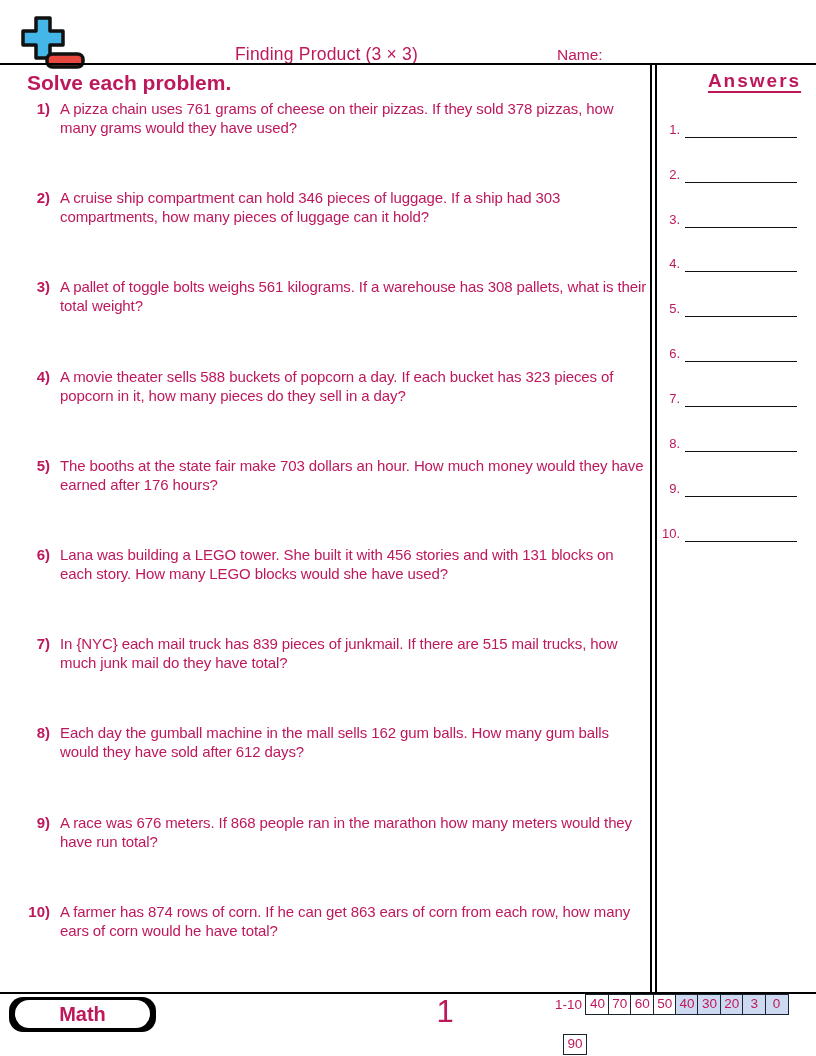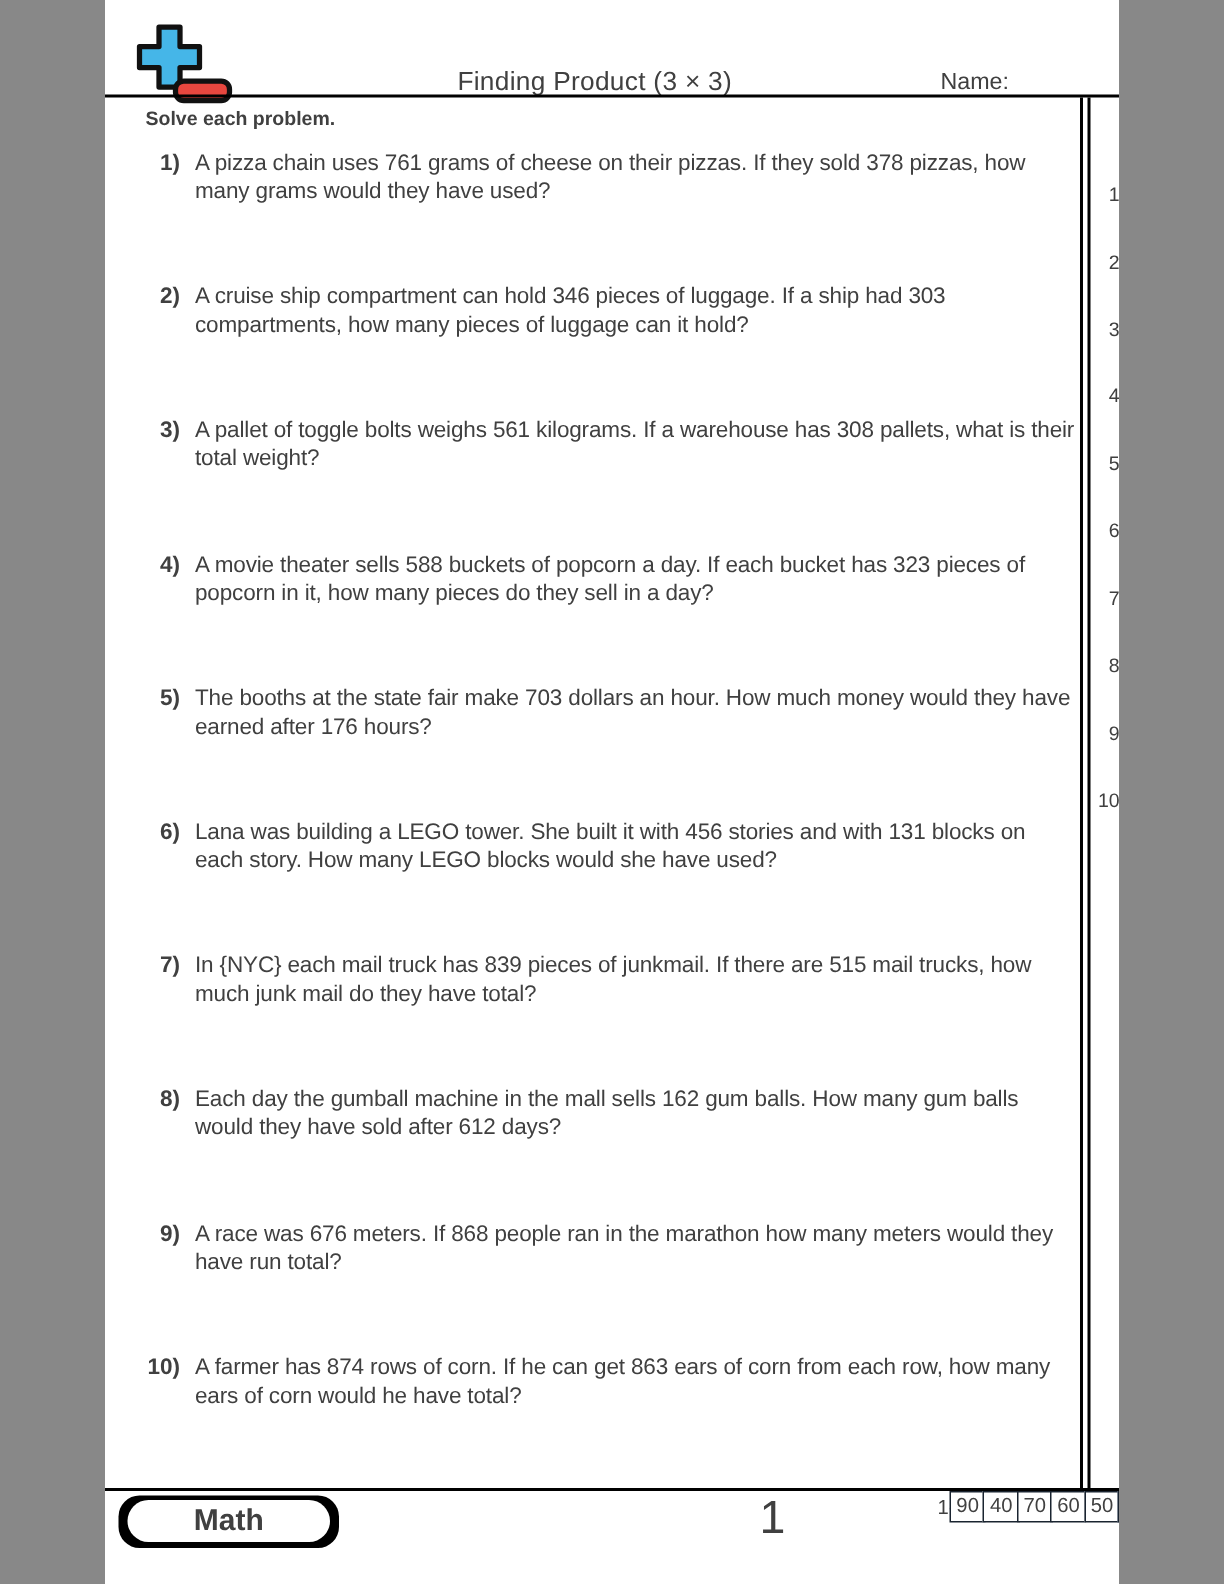--- a/index.html
+++ b/index.html
@@ -1,39 +1,39 @@
 <!DOCTYPE html>
 <html style="--logo-plus: #45b6e8; --logo-minus: #e8473f; --grade-blue: #ccd9f1;"><head>
 <meta charset="utf-8">
 <style>
   * { margin:0; padding:0; box-sizing:border-box; }
   html,body { background:#888; }
   .page {
     position:relative;
-    width:676px; height:1056px;
+    width:816px; height:1056px;
     margin:0 auto;
     background:#ffffff;
     font-family:"Liberation Sans", sans-serif;
-    color:#404040;
+    color:#be185d;
     overflow:hidden;
   }
 
   
   .logo { position:absolute; left:14px; top:14px; width:80px; height:56px; }
   .logo svg path.plus { fill:var(--logo-plus,#45b6e8); }
   .logo svg rect.minus { fill:var(--logo-minus,#e8473f); }
   .title {
     position:absolute; left:0; top:44px; width:653px;
     text-align:center; font-size:17.5px; letter-spacing:0.2px;
   }
   .name-label { position:absolute; left:557px; top:46px; font-size:15.5px; }
   .header-line { position:absolute; left:0; top:63px; width:816px; height:0; border-top:2.5px solid #000; }
 
   
-  .instructions { position:absolute; left:27px; top:71px; font-size:13px; font-weight:bold; }
+  .instructions { position:absolute; left:27px; top:71px; font-size:21px; font-weight:bold; }
 
   
   .v-divider {
     position:absolute; left:650px; top:65px; height:927px; width:7px;
     border-left:2.2px solid #000; border-right:2.2px solid #000;
   }
 
   
   .problem {
     position:absolute; left:14px; width:634px;
@@ -65,21 +65,21 @@
   .site-url { position:absolute; left:172px; top:1010px; font-size:16px; }
   .page-number { position:absolute; left:425px; top:994px; width:40px; text-align:center; font-size:31px; }
   .grade-label { position:absolute; left:530px; top:997px; font-size:13.5px;margin-left:25px; }
   .grade-table { position:absolute; left:563px; top:994px; display:flex; }
   .grade-cell {
     width:24.2px; height:20.5px;
     border:1.8px solid #1a2430; margin-left:-1.8px;
     background:#fff;
     text-align:center; font-size:13.5px; line-height:17px;
   }
-  .grade-cell:first-child { margin-left:0; }
+  .grade-cell:first-child { margin-left:0;margin-top:40px; }
   .grade-cell.blue { background:var(--grade-blue,#ccd9f1); }
 </style>
 </head>
 <body>
 
 <div class="page">
 
   <div class="logo">
     <svg width="80" height="56" viewBox="0 0 80 56">
       <path class="plus" d="M22 4 h14 v13 h13 v14 h-13 v13 h-14 v-13 H9 v-14 h13 z" stroke="#111" stroke-width="3.5" stroke-linejoin="round"></path>

